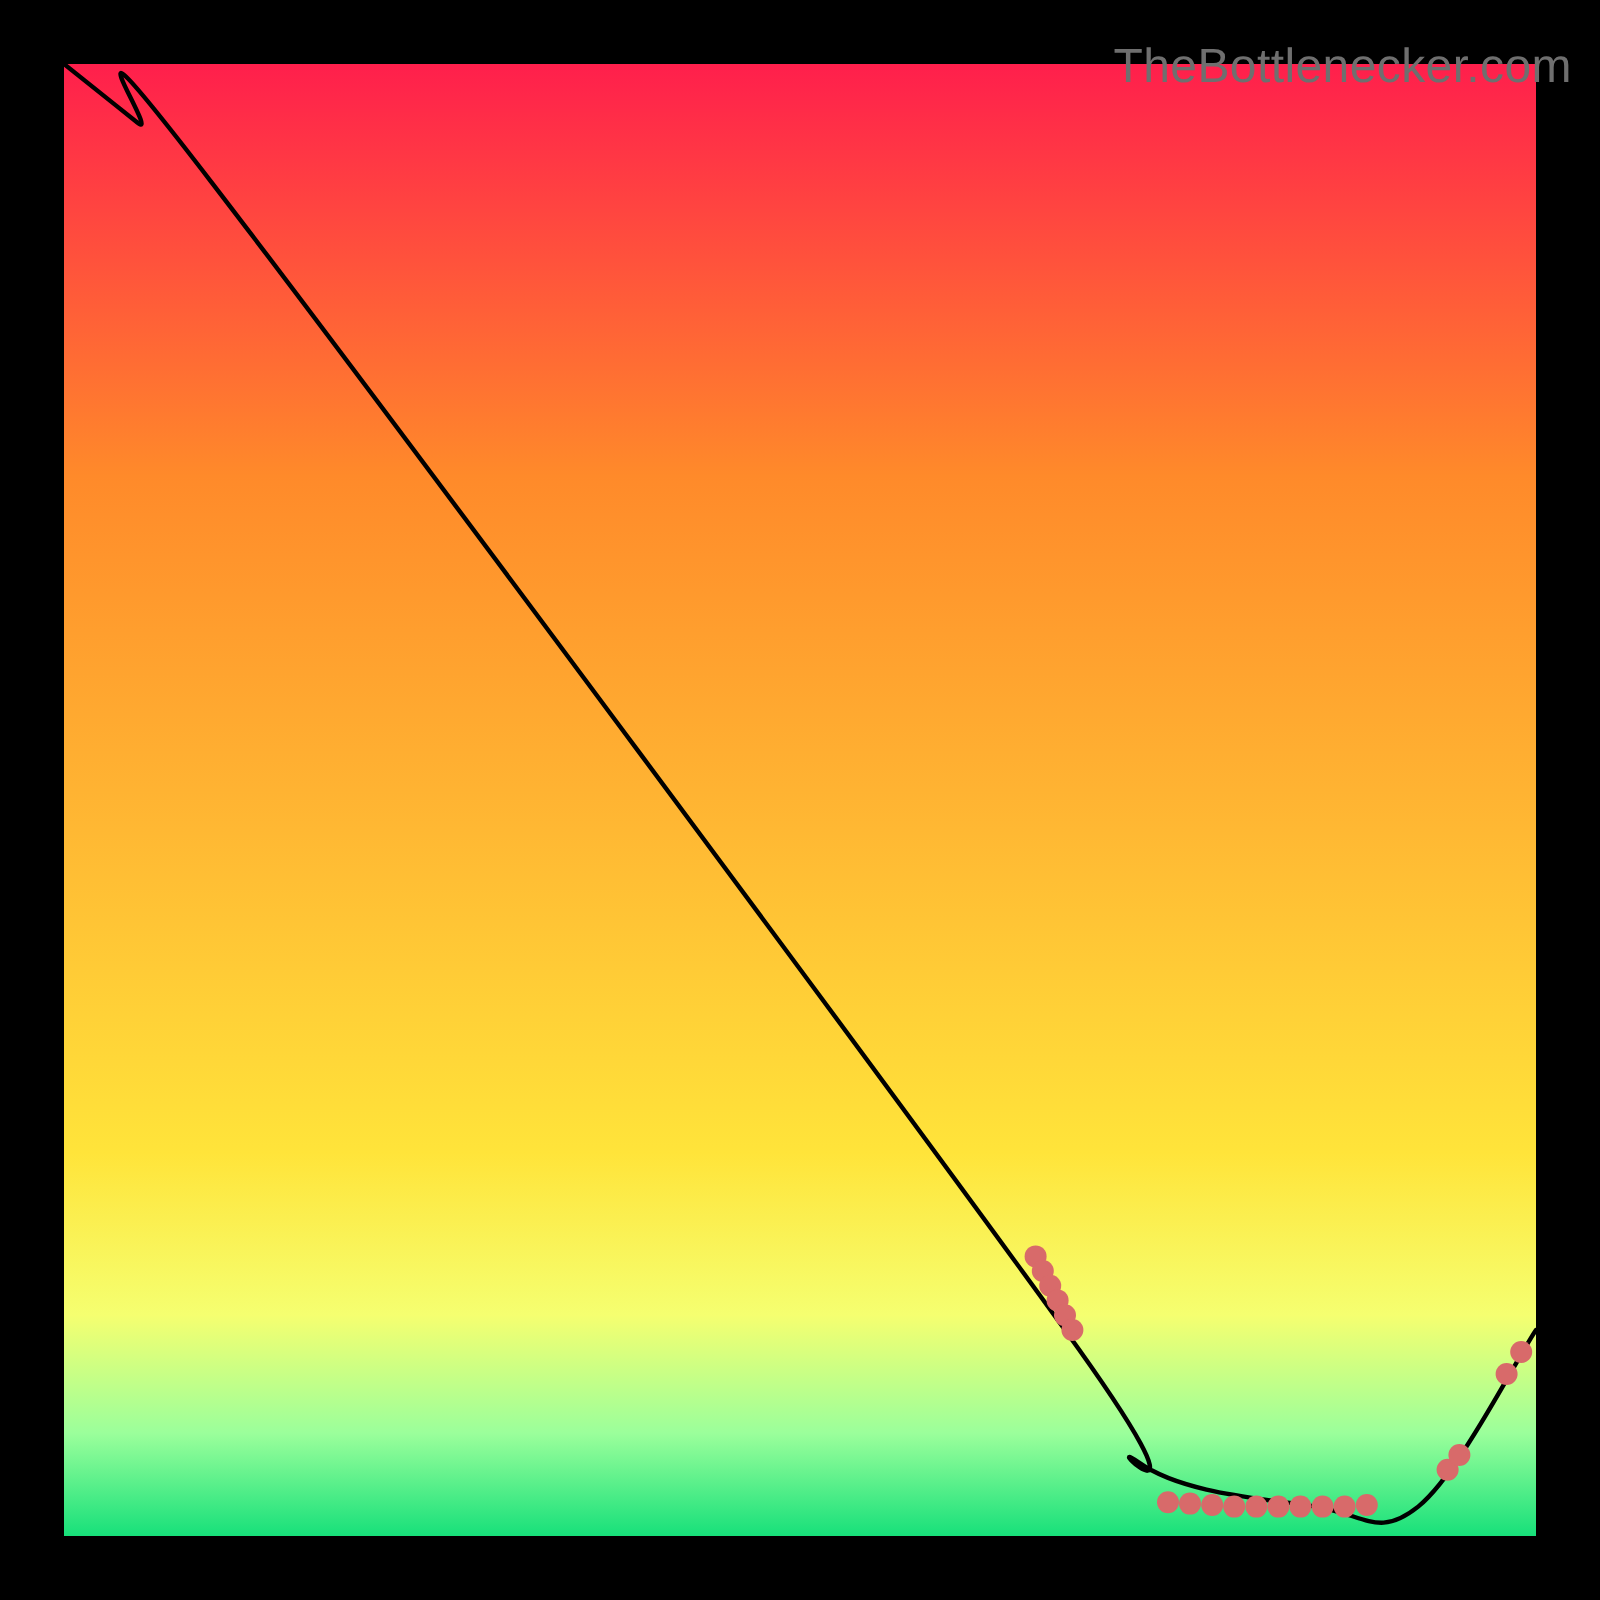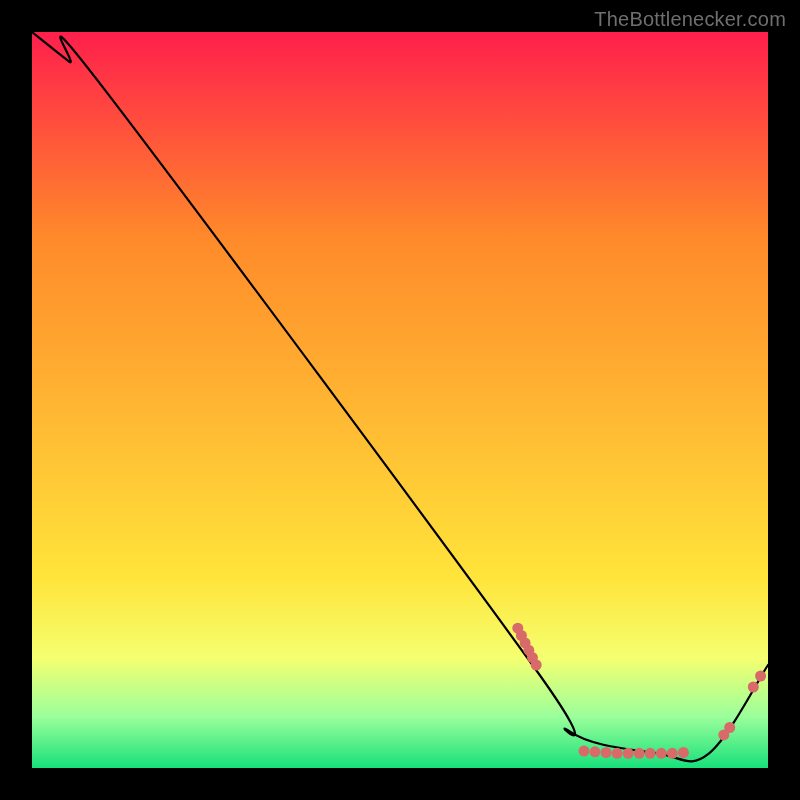--- a/index.html
+++ b/index.html
@@ -19,24 +19,24 @@
   }
   .plot {
     position: absolute;
     left: 32px;
     top: 32px;
     width: 736px;
     height: 736px;
   }
   .watermark {
     position: absolute;
-    top: 8px;
+    top: 20px;
     right: 14px;
     color: #6f6f6f;
-    font-size: 20px;
+    font-size: 24px;
     font-weight: 500;
     letter-spacing: 0.2px;
     text-align: right;
   }
   svg { display: block; }
 </style>
 </head>
 <body>
 
 <div class="stage">

